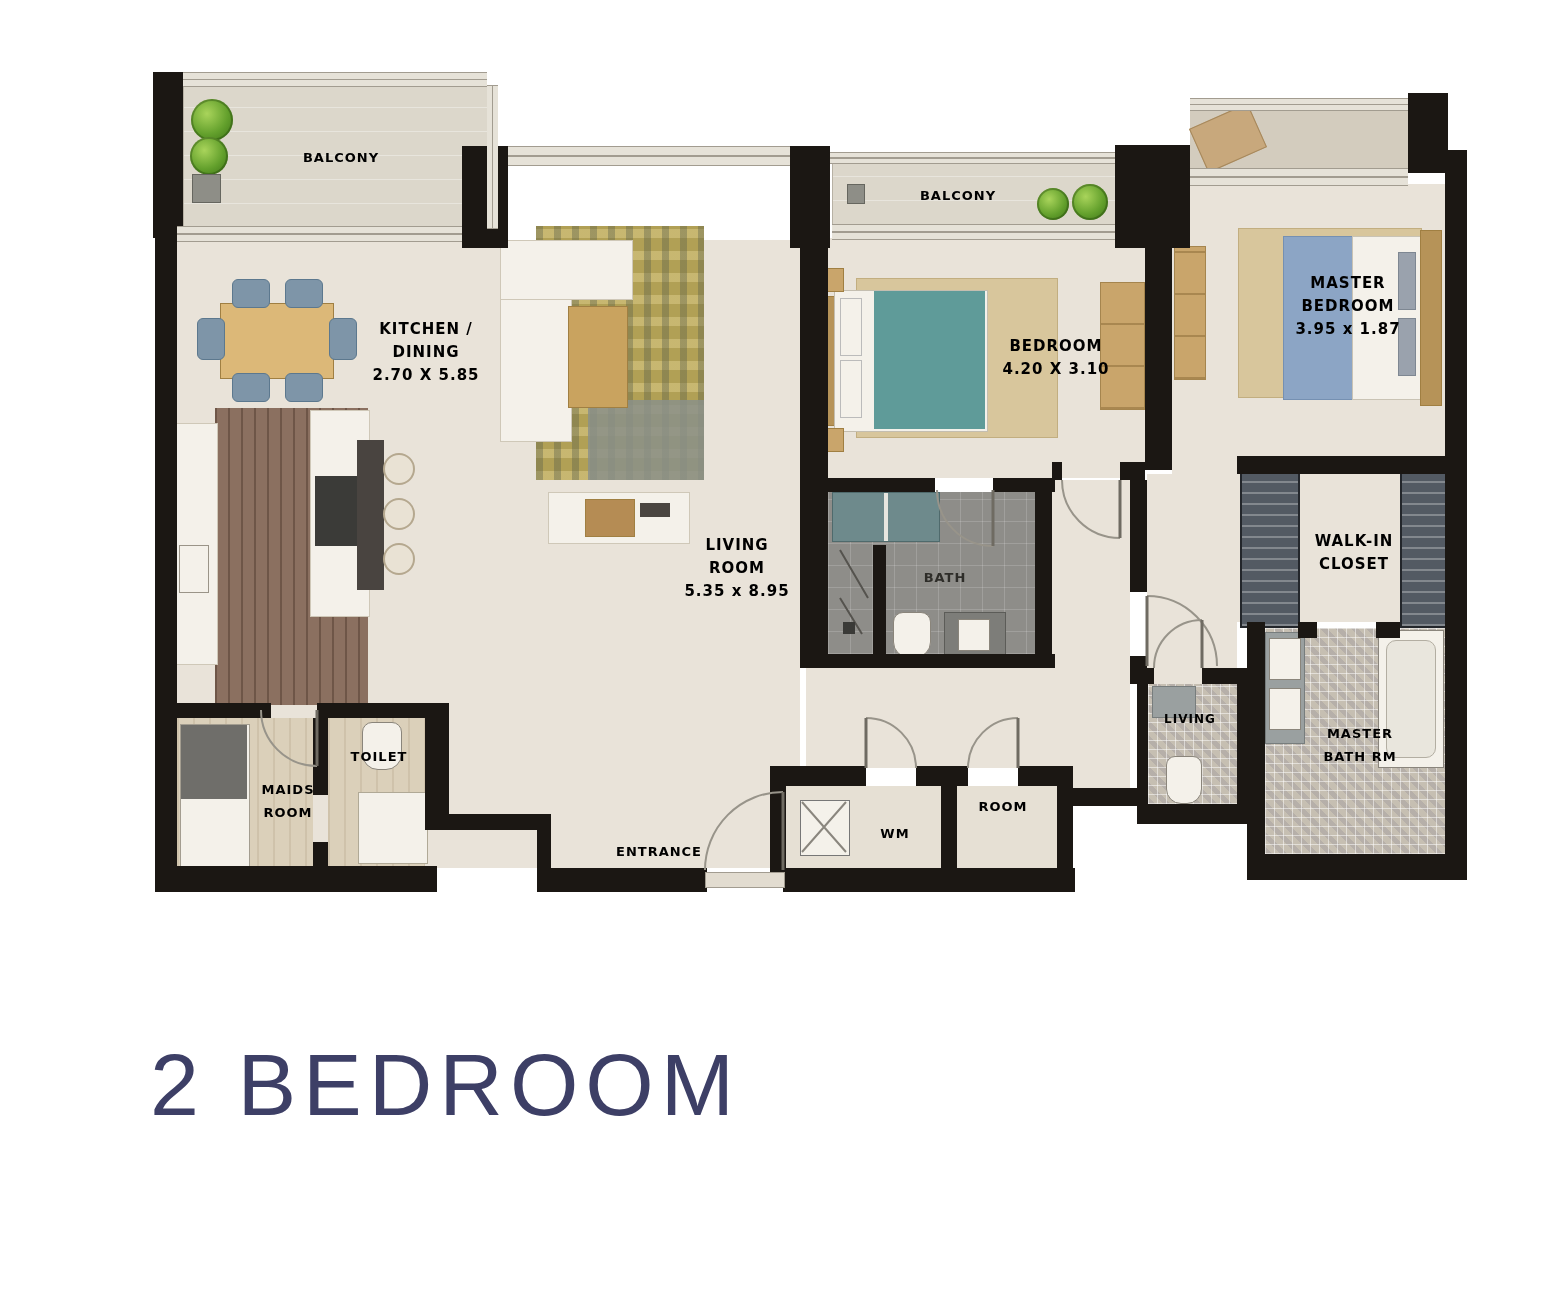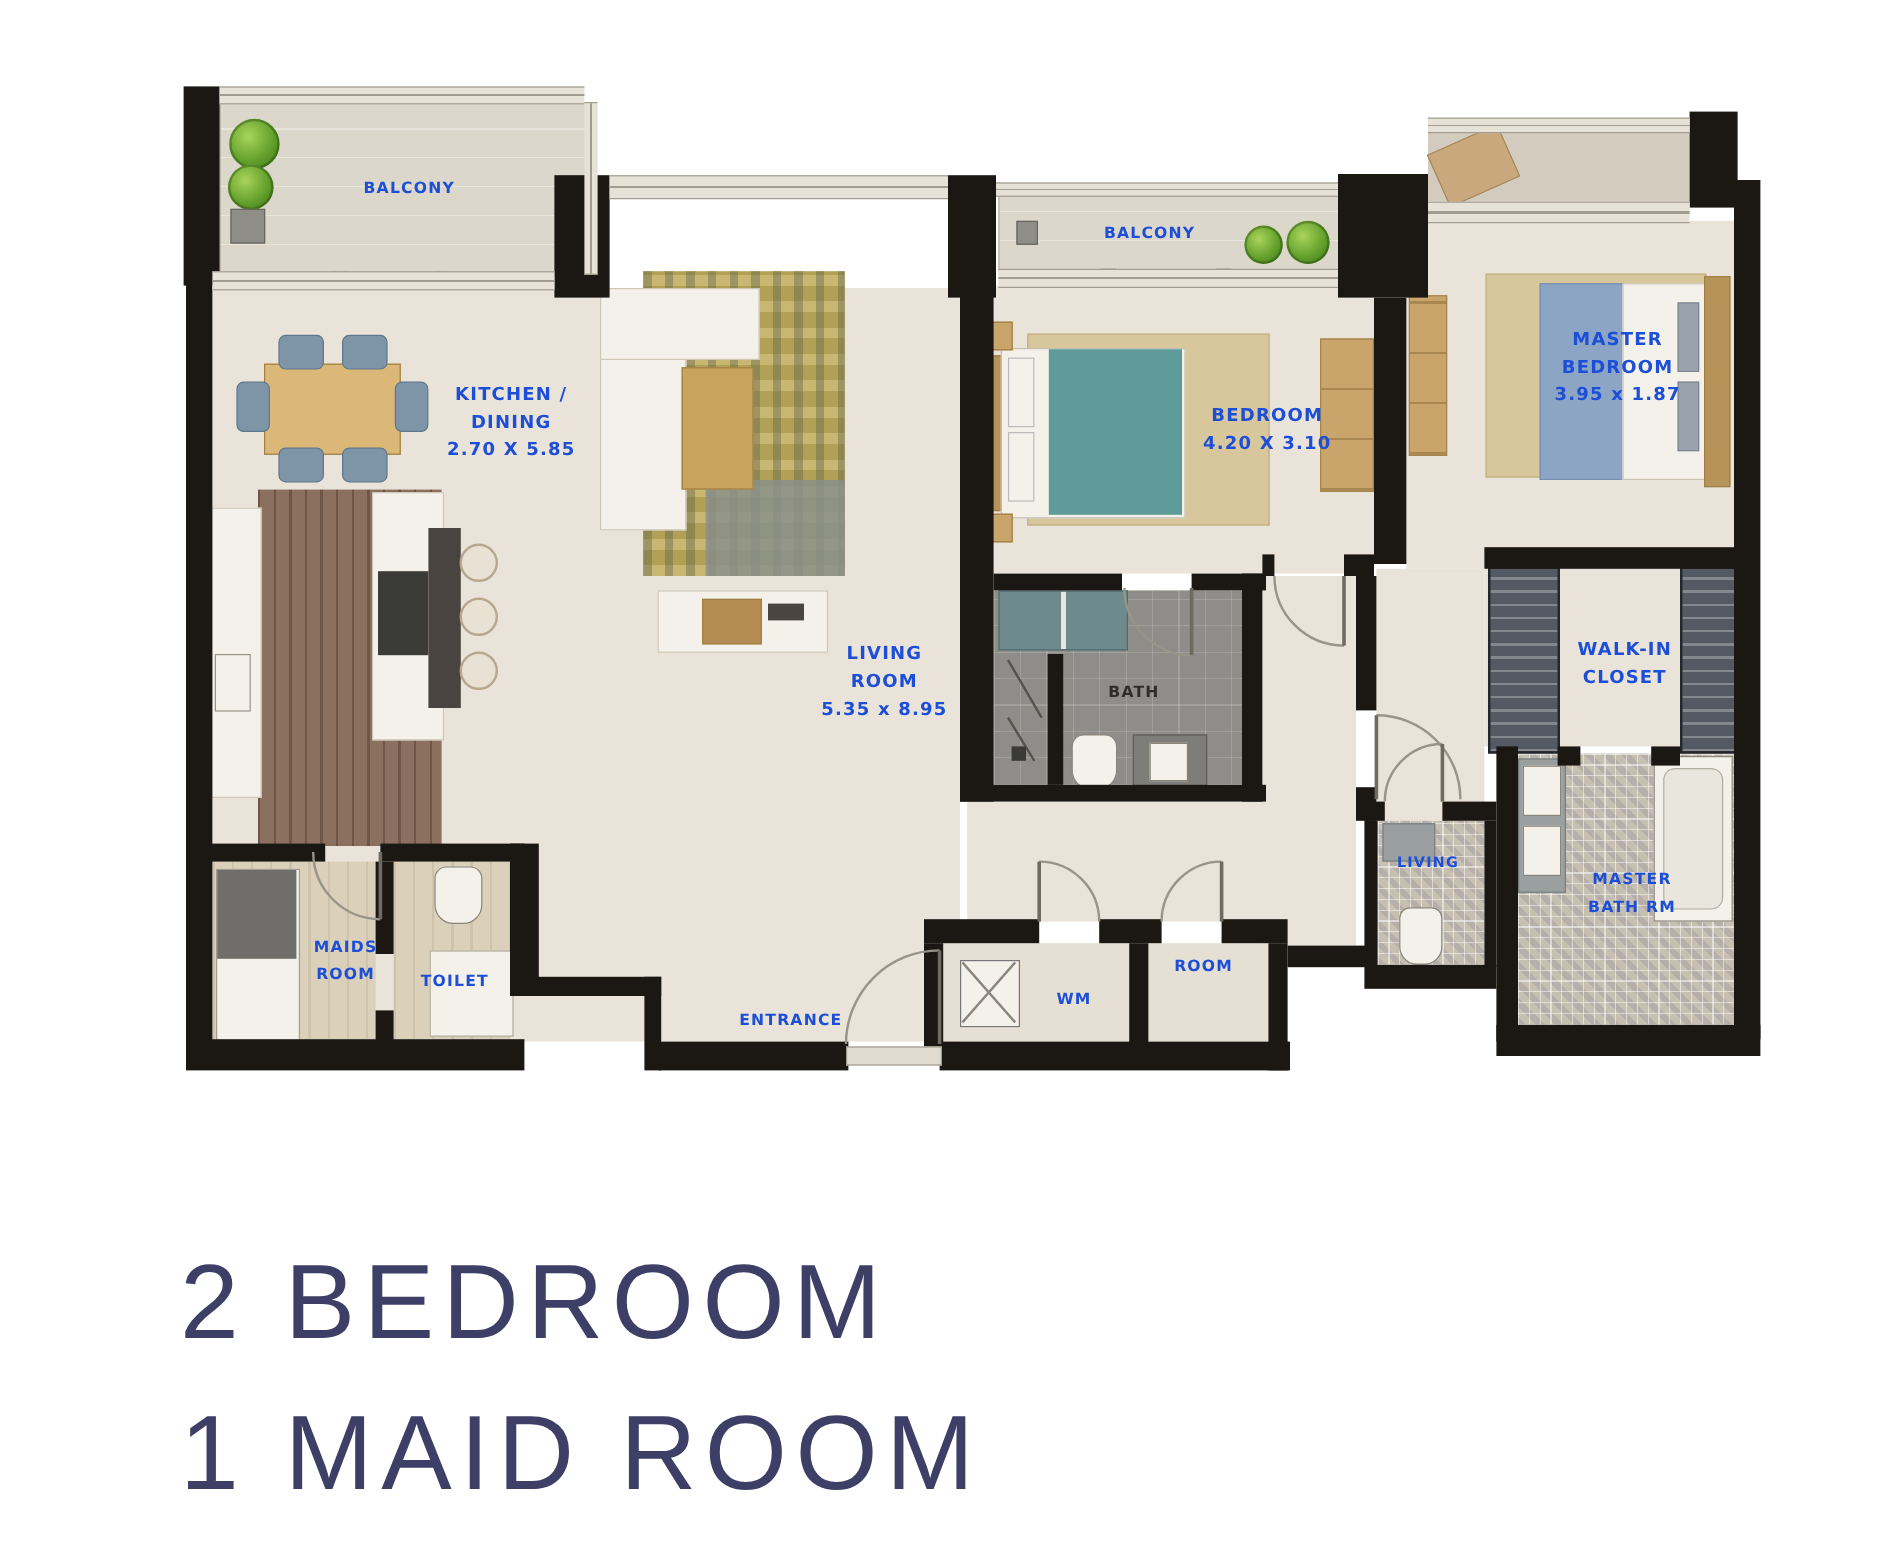--- a/index.html
+++ b/index.html
@@ -33,21 +33,21 @@
   .wardrobe{position:absolute;background:#c9a56b;border:1px solid #a5854e;
         background-image:repeating-linear-gradient(0deg,rgba(120,90,40,.4) 0 2px,transparent 2px 42px);}
   .dark-wardrobe{position:absolute;background:#535a63;border:2px solid #23262b;
         background-image:repeating-linear-gradient(0deg,rgba(255,255,255,.28) 0 2px,transparent 2px 11px);}
   .chair{position:absolute;background:#7e95a8;border:1px solid #5c788e;border-radius:6px;}
   .stool{position:absolute;width:28px;height:28px;border-radius:50%;background:#e9e2d4;border:2px solid #b5a88f;}
   .plant{position:absolute;border-radius:50%;
         background:radial-gradient(circle at 38% 35%,#a9d45b,#63a02c 55%,#3e7517 95%);
         box-shadow:inset 0 0 0 2px rgba(30,60,10,.35);}
   .gsq{position:absolute;background:#8e8e87;border:1px solid #66665f;}
-  .lbl{position:absolute;transform:translate(-50%,-50%);text-align:center;color:#1d4ed8;
+  .lbl{position:absolute;transform:translate(-50%,-50%);text-align:center;color:#000000;
        font-weight:bold;font-size:15px;letter-spacing:1px;line-height:23px;white-space:nowrap;}
   .lbl.sm{font-size:13px;letter-spacing:1px;}
   .dims{font-weight:bold;}
   .title{position:absolute;left:150px;top:1022px;color:#3d3f66;font-family:"Liberation Sans",sans-serif;
          font-weight:300;font-size:88px;letter-spacing:7px;line-height:126px;white-space:nowrap;}
   svg.overlay{position:absolute;left:0;top:0;}
 </style>
 </head>
 <body>
 
@@ -275,31 +275,30 @@
     <span>LIVING</span>
   </div>
   <div class="lbl sm" style="left:1360px;top:745px">
     <div>MASTER</div>
     <div>BATH RM</div>
   </div>
   <div class="lbl sm" style="left:288px;top:801px">
     <div>MAIDS</div>
     <div>ROOM</div>
   </div>
-  <div class="lbl sm" style="left:379px;top:818px">
+  <div class="lbl sm" style="left:379px;top:756px">
     <span>TOILET</span>
   </div>
   <div class="lbl sm" style="left:659px;top:851px">
     <span>ENTRANCE</span>
   </div>
   <div class="lbl sm" style="left:895px;top:833px">
     <span>WM</span>
   </div>
   <div class="lbl sm" style="left:1003px;top:806px">
     <span>ROOM</span>
   </div>
 
   <div class="title">
     <div>2 BEDROOM</div>
-    <div>1 MAID ROOM</div>
   </div>
 
 </div>
 
 </body></html>

